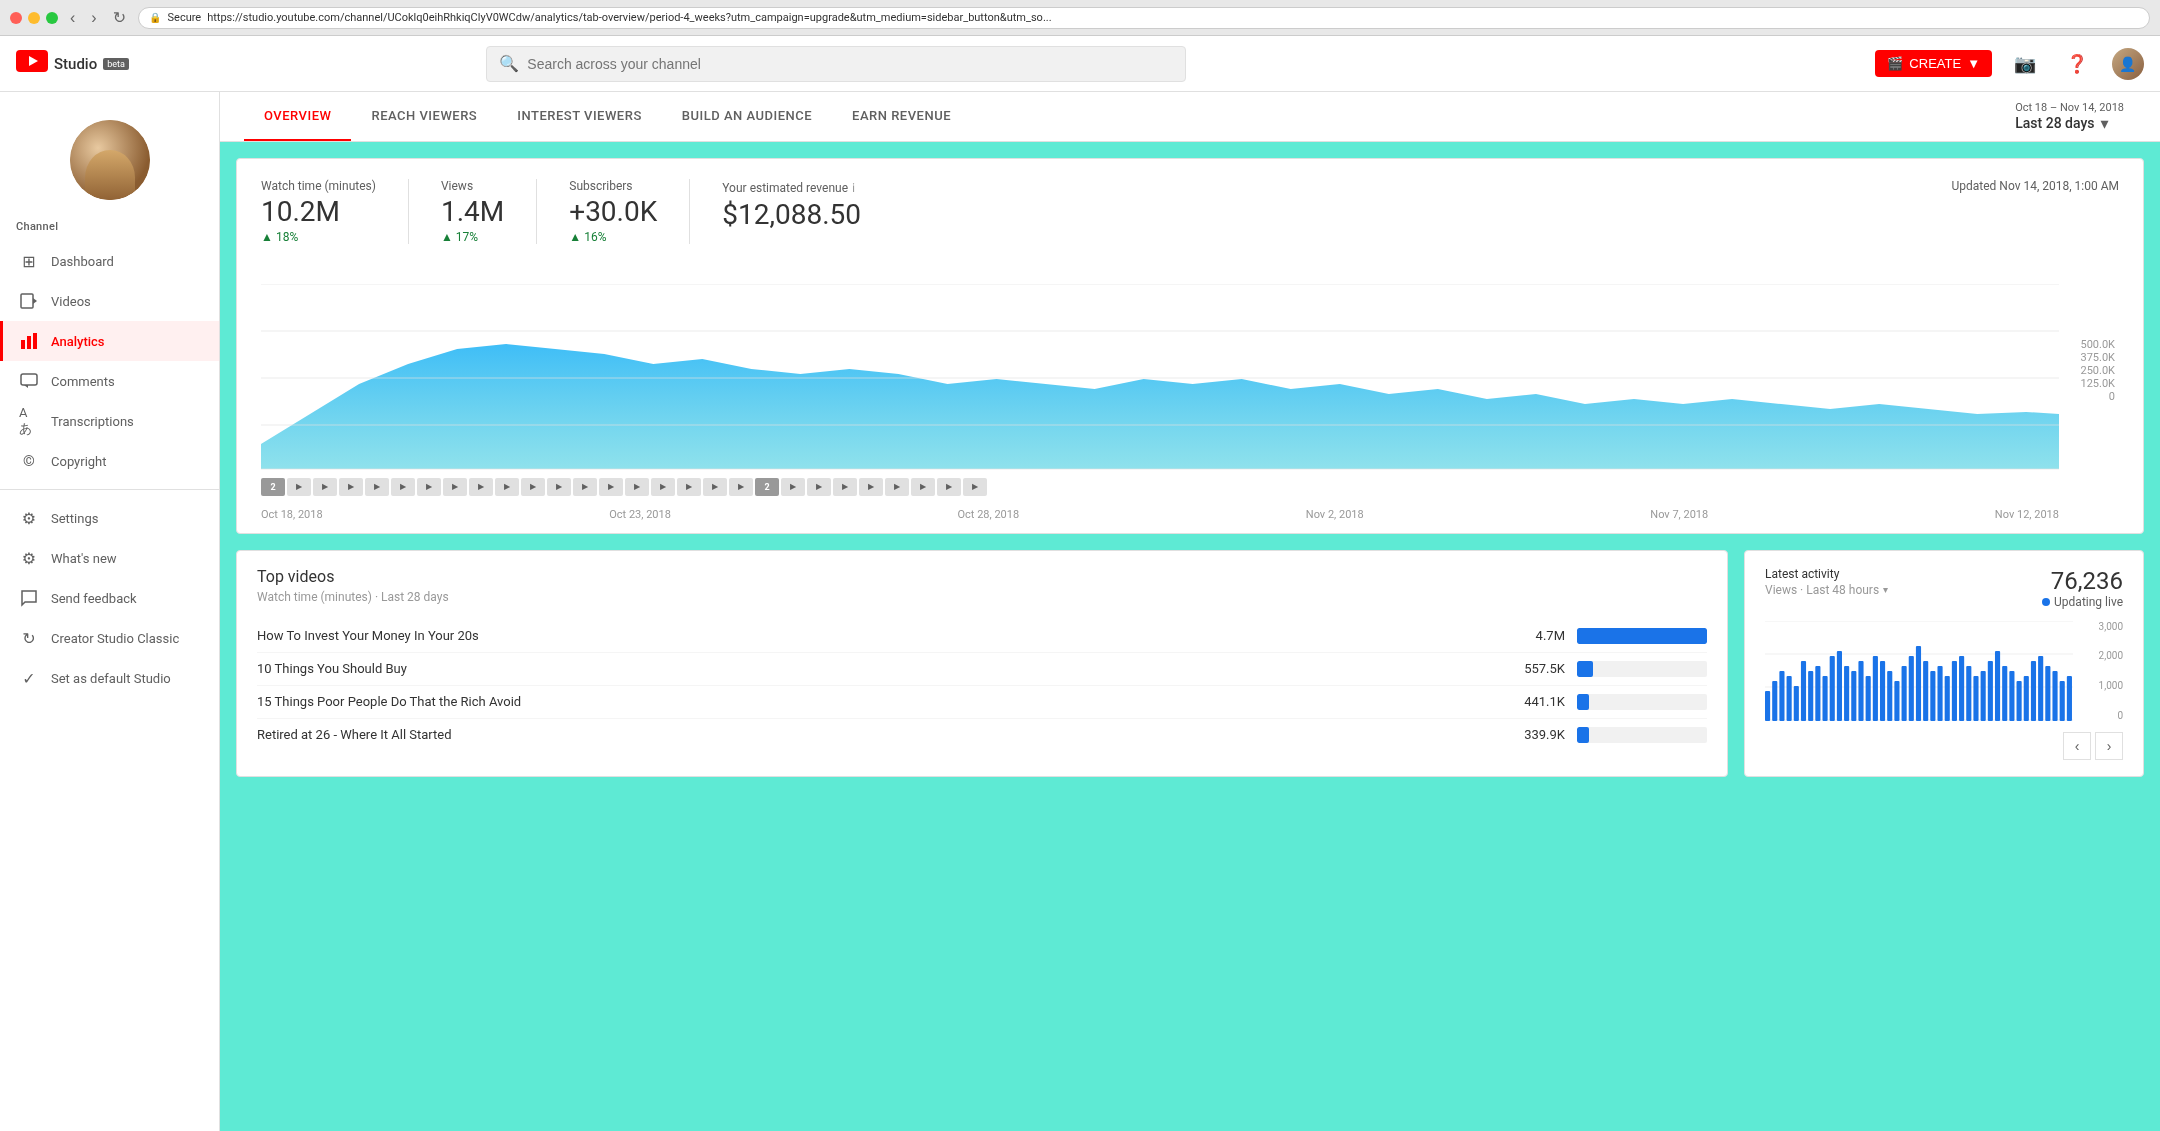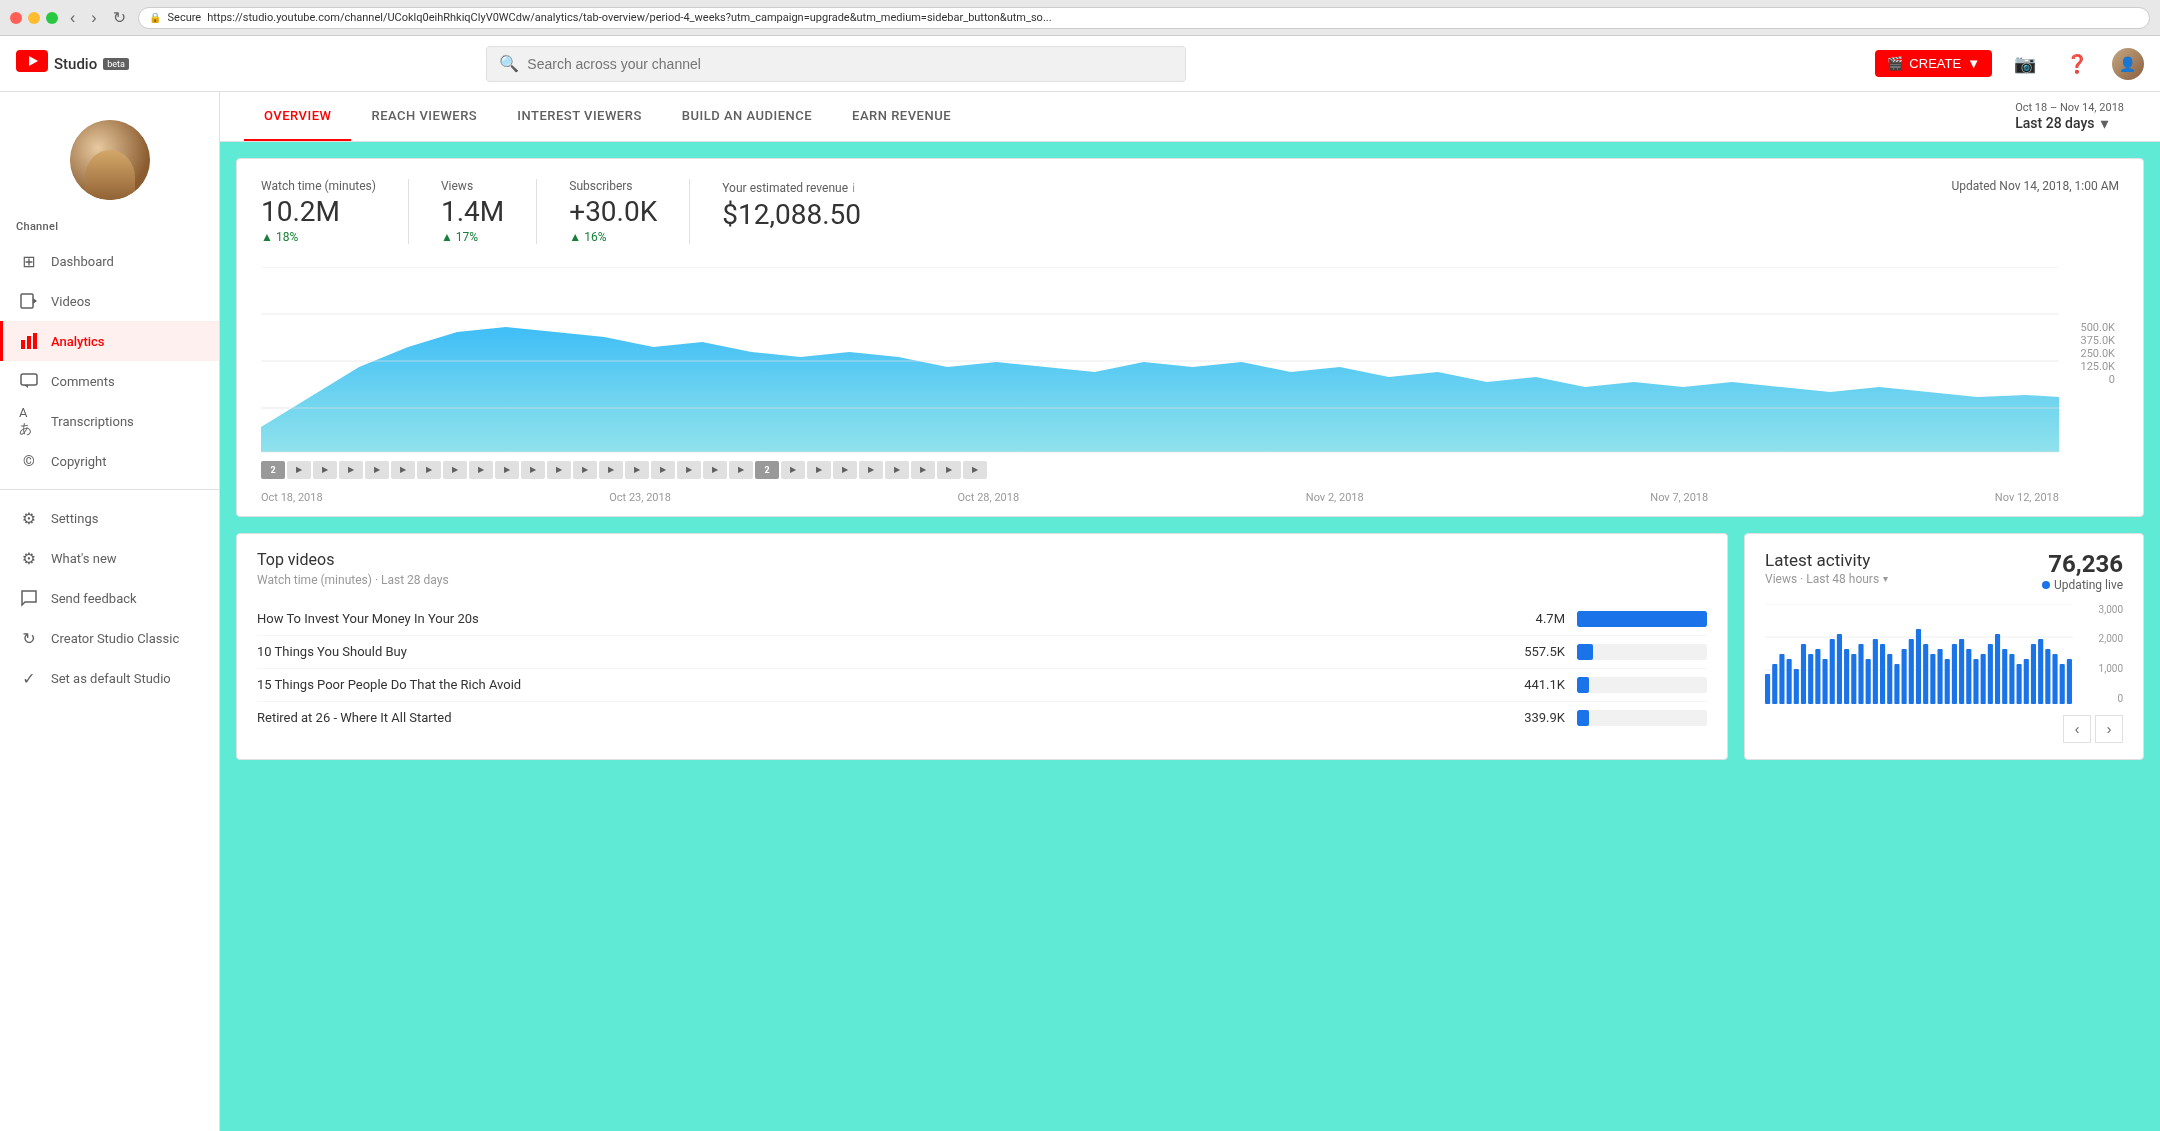--- a/index.html
+++ b/index.html
@@ -156,21 +156,21 @@
     .dropdown-arrow { font-size: 16px; color: #606060; }
 
     
     .stats-panel {
       background: white;
       margin: 16px;
       border-radius: 4px;
       border: 1px solid #e0e0e0;
       padding: 20px 24px 0;
     }
-    .stats-row { display: flex; gap: 32px; margin-bottom: 15px; align-items: flex-start; }
+    .stats-row { display: flex; gap: 32px; margin-bottom: 32px; align-items: flex-start; }
     .stat-item { flex: 0 0 auto; }
     .stat-label { font-size: 12px; color: #606060; margin-bottom: 4px; display: flex; align-items: center; gap: 4px; }
     .stat-value { font-size: 28px; font-weight: 400; color: #333; line-height: 1.1; }
     .stat-change { font-size: 12px; color: #188038; margin-top: 2px; display: flex; align-items: center; gap: 3px; }
     .arrow-up { color: #188038; }
     .stat-divider { width: 1px; background: #e0e0e0; align-self: stretch; }
     .updated-text { margin-left: auto; font-size: 12px; color: #606060; }
 
     
     .chart-area { padding: 8px 0 0; position: relative; }
@@ -226,21 +226,21 @@
     
     .latest-activity-panel {
       width: 400px;
       background: white;
       border: 1px solid #e0e0e0;
       border-radius: 4px;
       padding: 16px 20px;
       flex-shrink: 0;
     }
     .activity-header { display: flex; align-items: flex-start; justify-content: space-between; margin-bottom: 4px; }
-    .activity-count { font-size: 24px; font-weight: 700; color: #333; }
+    .activity-count { font-size: 24px; font-weight: 400; color: #333; }
     .activity-live { display: flex; align-items: center; gap: 4px; font-size: 12px; color: #606060; }
     .live-dot { width: 8px; height: 8px; border-radius: 50%; background: #1a73e8; }
     .views-label { font-size: 12px; color: #999; display: flex; align-items: center; gap: 4px; cursor: pointer; }
     .caret { font-size: 10px; }
 
     .activity-chart { margin-top: 8px; position: relative; }
   </style>
 </head>
 <body>
 
@@ -535,21 +535,21 @@
           <span class="video-views">339.9K</span>
           <div class="bar-container">
             <div class="bar-fill" style="width: 9%; background: #1a73e8;"></div>
           </div>
         </div>
       </div>
 
       <div class="latest-activity-panel">
         <div class="activity-header">
           <div>
-            <div style="font-size:17px; font-weight:400; color:#333; margin-bottom:2px;">Latest activity</div>
+            <div style="font-size:12px; font-weight:400; color:#333; margin-bottom:2px;">Latest activity</div>
             <div class="views-label">
               <span>Views · Last 48 hours</span>
               <span class="caret">▾</span>
             </div>
           </div>
           <div style="text-align:right;">
             <div class="activity-count">76,236</div>
             <div class="activity-live">
               <div class="live-dot"></div>
               <span>Updating live</span>

